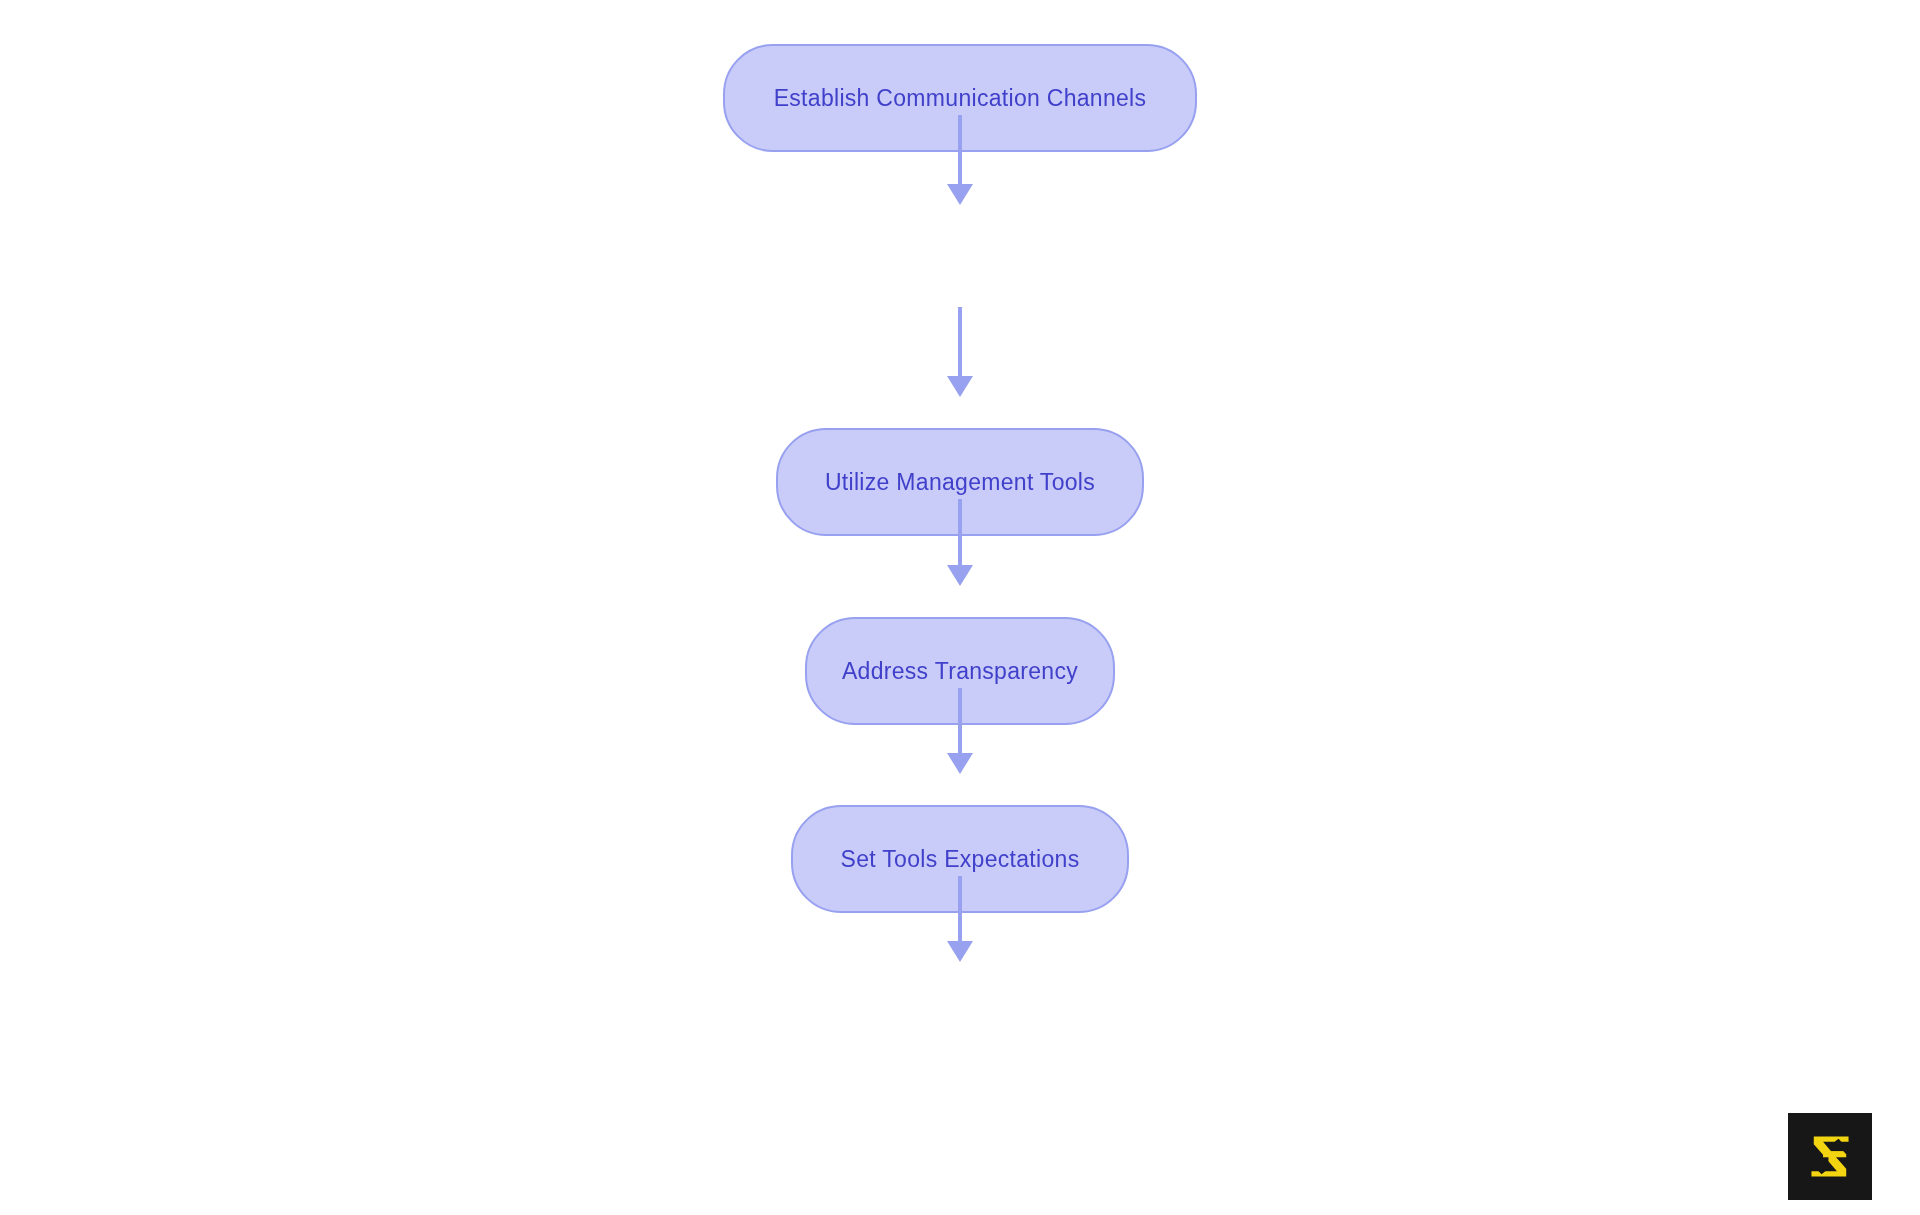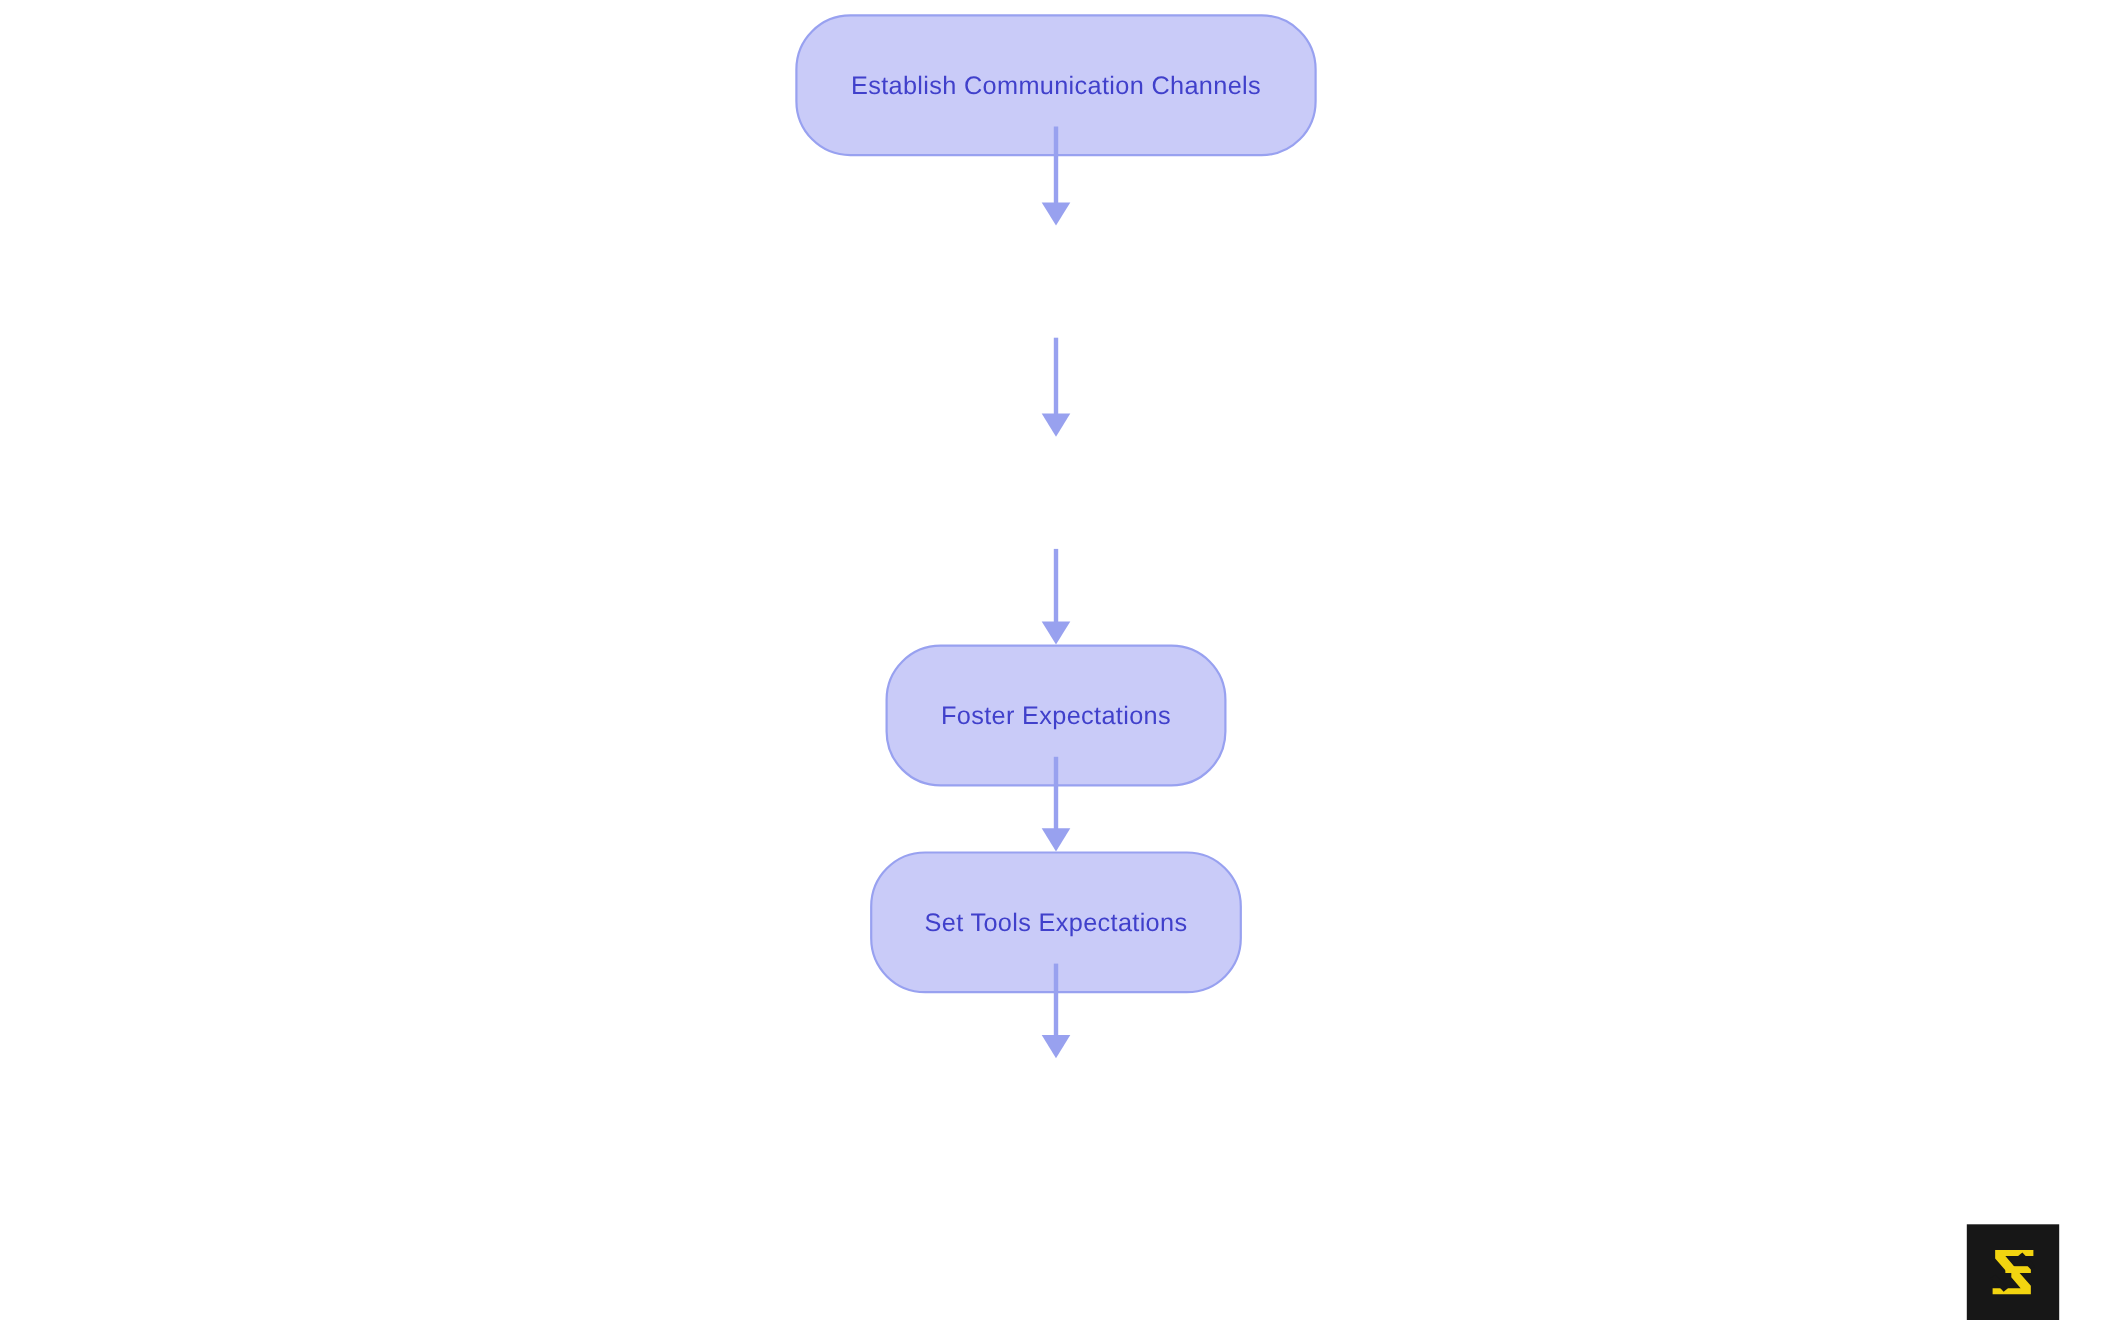--- a/index.html
+++ b/index.html
@@ -17,31 +17,32 @@
   body{font-family:"Liberation Sans","DejaVu Sans",sans-serif;}
   .canvas{
     position:relative;
     width:1920px;
     height:1215px;
     background:var(--background);
     overflow:hidden;
   }
   .node{
     position:absolute;
-    height:129px;
+    height:108px;
     border-radius:50px;
     background:var(--node-fill);
     border:2px solid var(--node-border);
     color:var(--node-text);
     display:flex;
     align-items:center;
     justify-content:center;
     font-size:23px;
     letter-spacing:0.3px;
     white-space:nowrap;
+    margin-top:31px;
   }
   .n1{left:723px;top:13px;width:474px;}
   .n2{left:762px;top:205px;width:396px;}
   .n3{left:776px;top:397px;width:368px;}
   .n4{left:805px;top:586px;width:310px;}
   .n5{left:791px;top:774px;width:338px;}
   .n6{left:758px;top:962px;width:405px;}
 
   .connector-line{
     position:absolute;
@@ -93,26 +94,29 @@
     <span>Establish Communication Channels</span>
   </div>
 
   <div class="connector-line l1"></div>
   <div class="arrow-head h1"></div>
 
 
   <div class="connector-line l2"></div>
   <div class="arrow-head h2"></div>
 
+  <div class="node n3">
+    <span>Utilize Management Tools</span>
+  </div>
 
   <div class="connector-line l3"></div>
   <div class="arrow-head h3"></div>
 
   <div class="node n4">
-    <span>Foster Expectations</span>
+    <span>Address Transparency</span>
   </div>
 
   <div class="connector-line l4"></div>
   <div class="arrow-head h4"></div>
 
   <div class="node n5">
     <span>Set Tools Expectations</span>
   </div>
 
   <div class="connector-line l5"></div>

